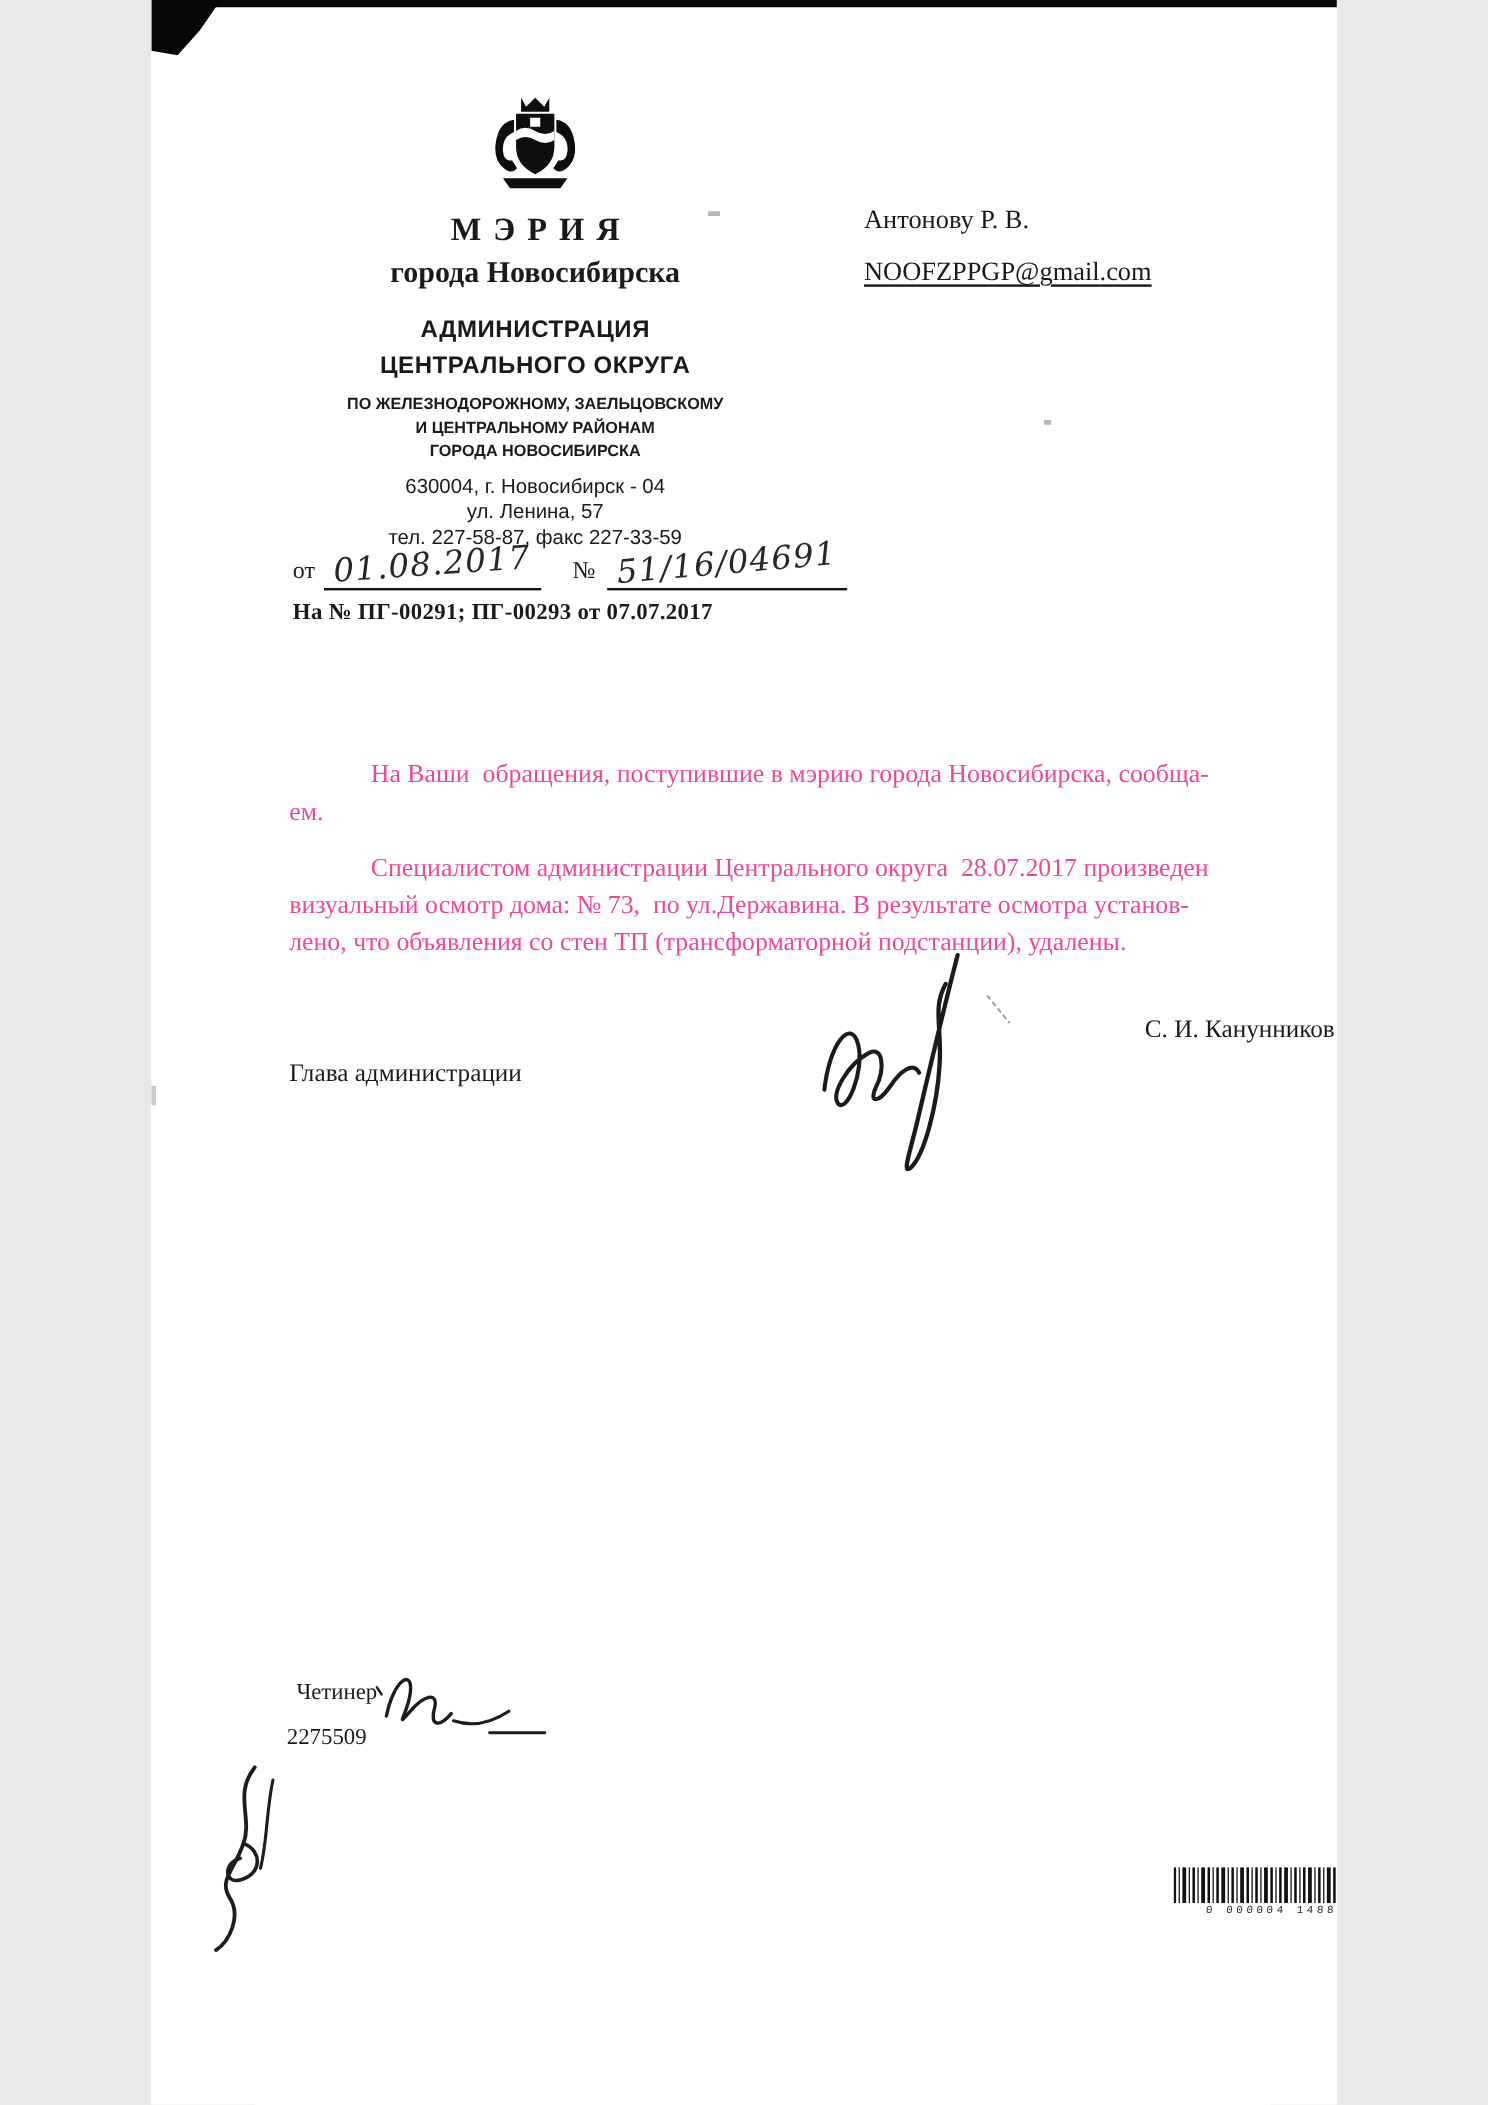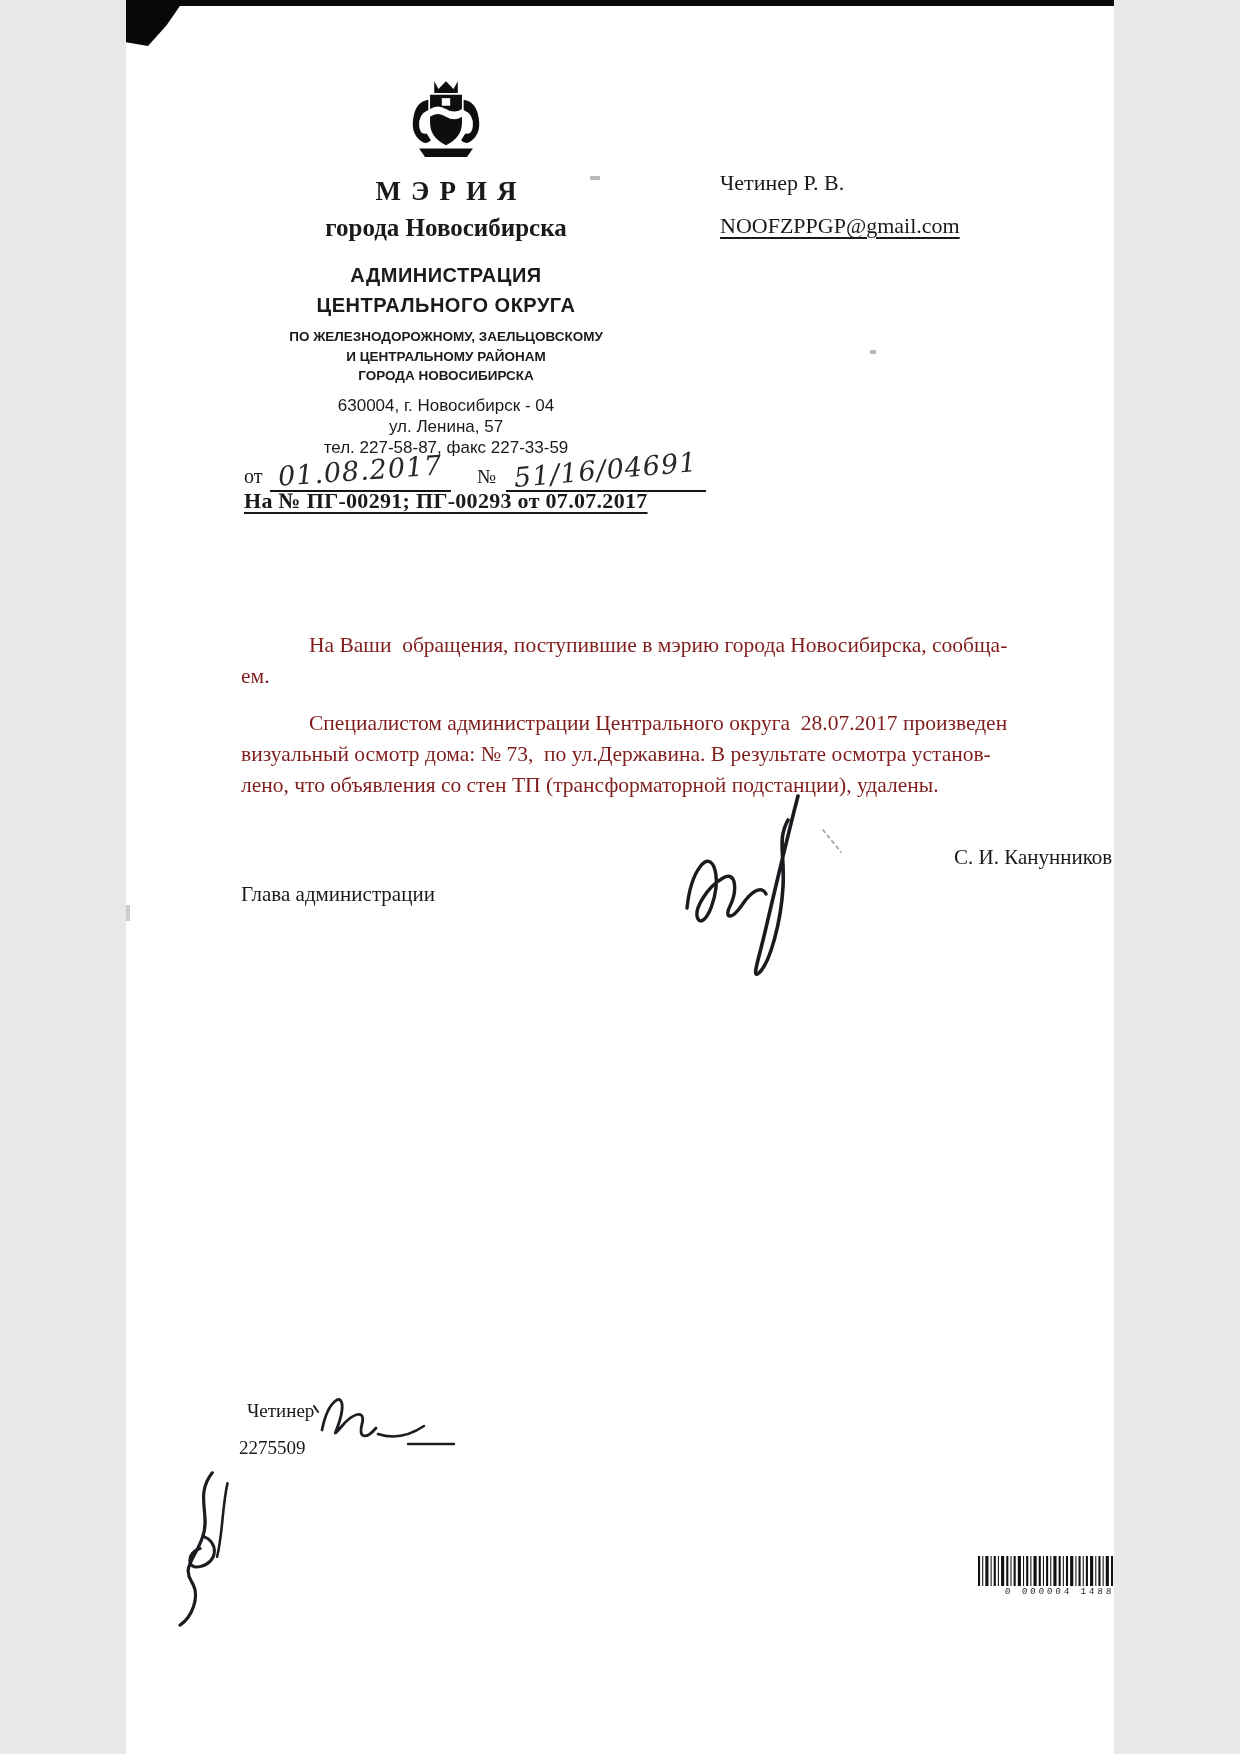--- a/index.html
+++ b/index.html
@@ -37,29 +37,29 @@
   
   .ref-row { position:absolute; left:118px; top:458px; font-size:20px; white-space:nowrap; }
   .ref-row .lbl { display:inline-block; vertical-align:baseline; }
   .writeline { display:inline-block; border-bottom:2px solid #141414; padding:0 8px 1px 8px; vertical-align:baseline; }
   .writeline.date { min-width:140px; margin-left:8px; }
   .writeline.num  { min-width:155px; margin-left:10px; }
   .gap { display:inline-block; width:26px; }
   .handwrite { font-family:"DejaVu Serif", serif; font-style:italic; color:#26262b; }
   .hw-date { display:inline-block; font-size:27px; transform:rotate(-4deg) translateY(-3px); letter-spacing:1px; }
   .hw-num  { display:inline-block; font-size:27px; transform:rotate(-5deg) translateY(-4px); letter-spacing:1px; }
-  .reply { position:absolute; left:118px; top:488px; font-size:22px; font-weight:bold;
-    text-decoration:underline; text-underline-offset:4px; letter-spacing:0.3px; }
+  .reply { position:absolute; left:118px; top:500px; font-size:19px; font-weight:bold;
+    text-underline-offset:4px; letter-spacing:0.3px; }
 
   
   .recipient { position:absolute; left:594px; top:170px; font-size:22px; }
   .recipient .email { margin-top:17px; text-decoration:underline; text-underline-offset:4px;text-align:right; }
 
   
-  .body-text { position:absolute; left:115px; top:630px; width:942px; font-size:21.5px; line-height:31px; color:#7f1d1d; }
+  .body-text { position:absolute; left:115px; top:630px; width:942px; font-size:21.5px; line-height:31px; color:#ec4899; }
   .body-text .line { white-space:pre-wrap; }
   .body-text .indent { text-indent:68px; }
   .body-text .gap-before { margin-top:16px; }
 
   
   .signoff-title { position:absolute; left:115px; top:882px; font-size:21px; }
   .signoff-name  { position:absolute; left:828px; top:845px; font-size:21px; }
   .signature-svg { position:absolute; left:545px; top:790px; width:190px; height:188px; }
 
   
@@ -109,21 +109,21 @@
     </div>
   </div>
 
   <div class="ref-row">
     <span class="lbl">от</span><span class="writeline date"><span class="handwrite hw-date">01.08.2017</span></span><span class="gap"></span><span class="lbl">№</span><span class="writeline num"><span class="handwrite hw-num">51/16/04691</span></span>
   </div>
 
   <div class="reply">На № ПГ-00291; ПГ-00293 от 07.07.2017</div>
 
   <div class="recipient">
-    <div>Четинер Р. В.</div>
+    <div>Антонову Р. В.</div>
     <div class="email">NOOFZPPGP@gmail.com</div>
   </div>
 
   <div class="body-text">
     <div class="line indent">На Ваши  обращения, поступившие в мэрию города Новосибирска, сообща-</div>
     <div class="line">ем.</div>
     <div class="line indent gap-before">Специалистом администрации Центрального округа  28.07.2017 произведен</div>
     <div class="line">визуальный осмотр дома: № 73,  по ул.Державина. В результате осмотра установ-</div>
     <div class="line">лено, что объявления со стен ТП (трансформаторной подстанции), удалены.</div>
   </div>

